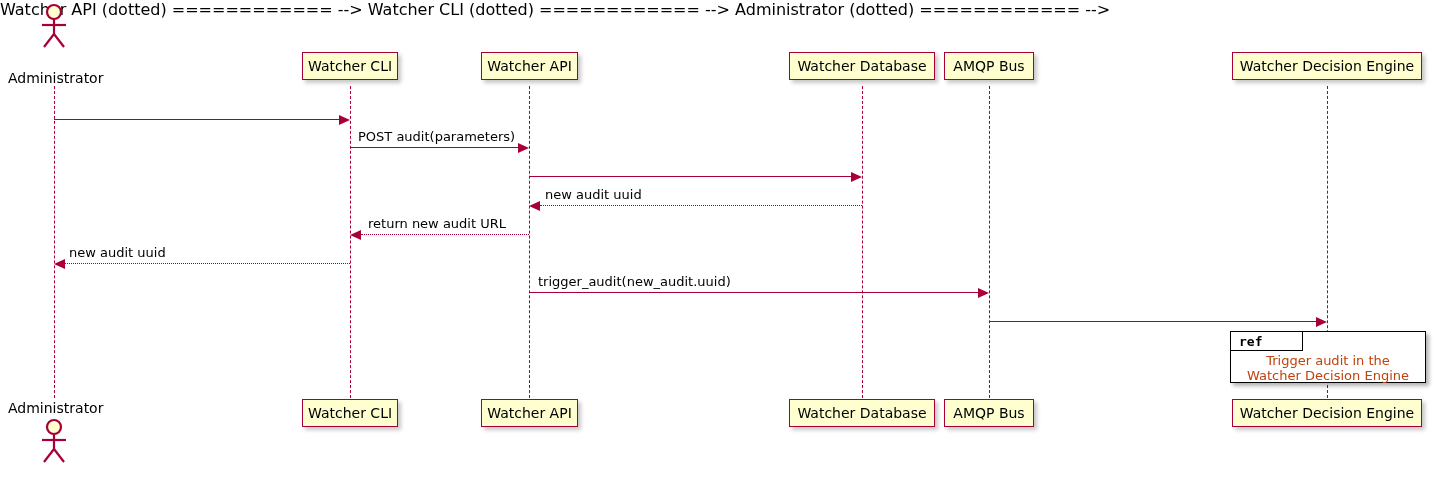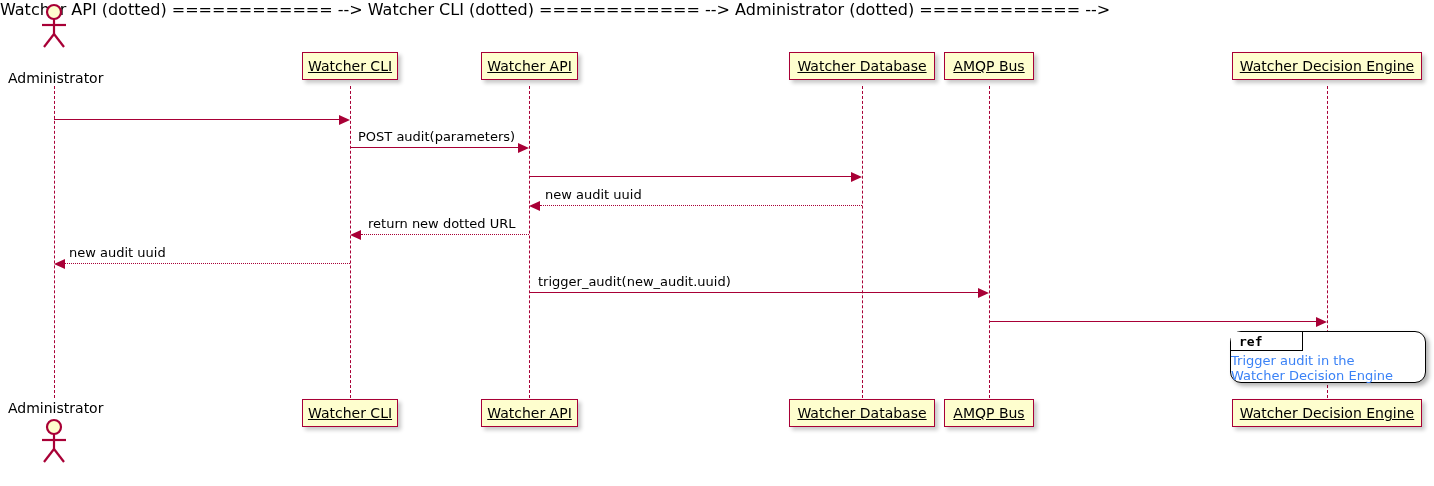--- a/index.html
+++ b/index.html
@@ -38,21 +38,20 @@
     color: #000000;
     font-size: 14px;
     line-height: 1;
     display: flex;
     align-items: center;
     justify-content: center;
     height: 28px;
     padding: 0 9px;
     white-space: nowrap;
     box-shadow: 3px 3px 4px rgba(0,0,0,0.22);
-    text-decoration: underline;
   }
 
   
   .actor-fig {
     position: absolute;
     width: 34px;
     height: 46px;
   }
   .actor-label {
     position: absolute;
@@ -121,22 +120,23 @@
   .ref-tab-corner {
     position: absolute;
     width: 0;
     height: 0;
   }
   .ref-body {
     position: absolute;
     left: 0;
     right: 0;
     top: 21px;
+    text-align: center;
     font-size: 13px;
-    color: #3b82f6;
+    color: #c2410c;
     line-height: 15px;
   }
   .ref-body span { display: block; }
 </style>
 </head>
 <body>
 
 <div id="diagram">
 
   
@@ -184,40 +184,40 @@
   
   <div class="msg-line" style="left:529px; top:176px; width:322px;"></div>
   <div class="arrowhead right" style="left:851px; top:171.5px;"></div>
 
    Watcher API (dotted) ============ --&gt;
   <div class="msg-label" style="left:545px; top:188px;">new audit uuid</div>
   <div class="msg-line dotted" style="left:540px; top:205px; width:322px;"></div>
   <div class="arrowhead left" style="left:529px; top:200.5px;"></div>
 
    Watcher CLI (dotted) ============ --&gt;
-  <div class="msg-label" style="left:368px; top:217px;">return new dotted URL</div>
+  <div class="msg-label" style="left:368px; top:217px;">return new audit URL</div>
   <div class="msg-line dotted" style="left:361px; top:234px; width:168px;"></div>
   <div class="arrowhead left" style="left:350px; top:229.5px;"></div>
 
    Administrator (dotted) ============ --&gt;
   <div class="msg-label" style="left:69px; top:246px;">new audit uuid</div>
   <div class="msg-line dotted" style="left:65px; top:263px; width:285px;"></div>
   <div class="arrowhead left" style="left:54px; top:258.5px;"></div>
 
   
   <div class="msg-label" style="left:538px; top:275px;">trigger_audit(new_audit.uuid)</div>
   <div class="msg-line" style="left:529px; top:292px; width:449px;"></div>
   <div class="arrowhead right" style="left:978px; top:287.5px;"></div>
 
   
   <div class="msg-line" style="left:989px; top:321px; width:327px;"></div>
   <div class="arrowhead right" style="left:1316px; top:316.5px;"></div>
 
   
-  <div class="ref-box" style="left:1230px; top:331px; width:196px; height:52px;border-radius:11px;">
+  <div class="ref-box" style="left:1230px; top:331px; width:196px; height:52px;">
     <div class="ref-tab" style="width:72px;">
       <span>ref</span>
     </div>
     <svg class="ref-tab-corner" width="14" height="20" viewBox="0 0 14 20" style="left:70.5px; top:0px;">
       <polygon points="0,0 14,0 0,19" fill="#FFFFFF" stroke="none"></polygon>
       <line x1="14" y1="0" x2="0" y2="19" stroke="#000000" stroke-width="1.6"></line>
     </svg>
     <div class="ref-body">
       <span>Trigger audit in the</span>
       <span>Watcher Decision Engine</span>

